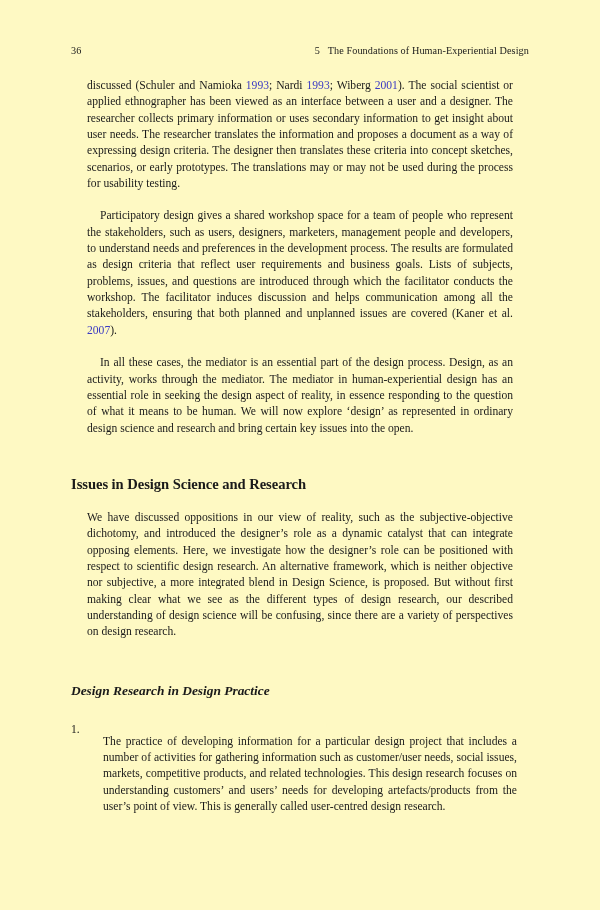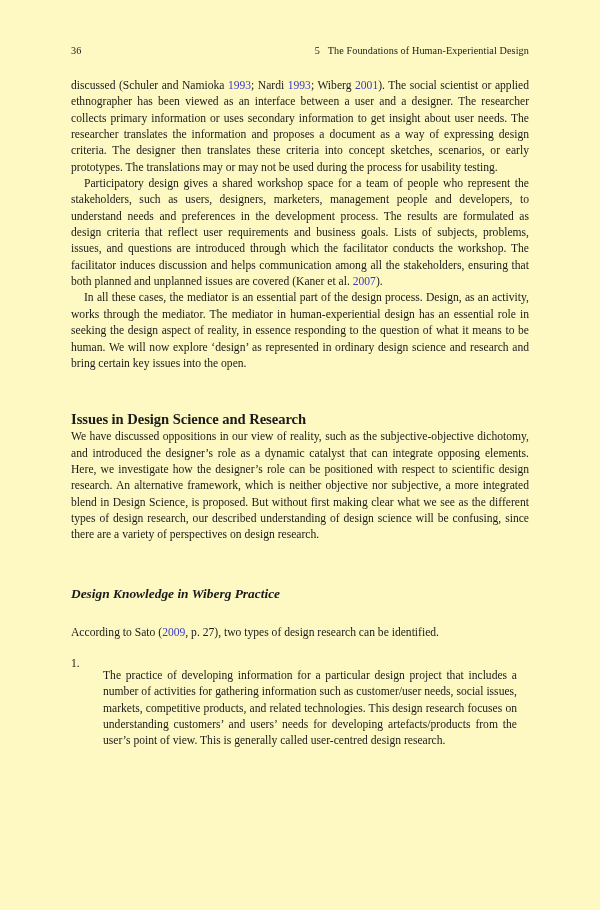--- a/index.html
+++ b/index.html
@@ -40,21 +40,21 @@
     flex: 1 1 auto;
     text-align: right;
     white-space: pre;
   }
 
   
   .body-block {
     margin-top: 21px;
   }
   p.para {
-    margin: 0;
+    margin: 16px;
     font-size: 11.6px;
     line-height: 16.35px;
     text-align: justify;
     text-justify: inter-word;
     hyphens: manual;
   }
   p.para.indent {
     text-indent: 13px;
   }
   .cite {
@@ -127,24 +127,23 @@
 
       <p class="para indent">In all these cases, the mediator is an essential part of the design process. Design, as an activity, works through the mediator. The mediator in human-experiential design has an essential role in seeking the design aspect of reality, in essence responding to the question of what it means to be human. We will now explore ‘design’ as represented in ordinary design science and research and bring certain key issues into the open.</p>
 
       <div class="h2-wrap">
         <h2 class="section-heading">Issues in Design Science and Research</h2>
       </div>
 
       <p class="para">We have discussed oppositions in our view of reality, such as the subjective-objective dichotomy, and introduced the designer’s role as a dynamic catalyst that can integrate opposing elements. Here, we investigate how the designer’s role can be positioned with respect to scientific design research. An alternative framework, which is neither objective nor subjective, a more integrated blend in Design Science, is proposed. But without first making clear what we see as the different types of design research, our described understanding of design science will be confusing, since there are a variety of perspectives on design research.</p>
 
       <div class="h3-wrap">
-        <h3 class="sub-heading">Design Knowledge in Wiberg Practice</h3>
+        <h3 class="sub-heading">Design Research in Design Practice</h3>
       </div>
 
-      <p class="para"><span>According to Sato (</span><span class="cite">2009</span><span>, p. 27), two types of design research can be identified.</span></p>
 
       <div class="list-block">
         <div class="list-item">
           <span class="list-marker">1.</span>
           <p class="list-text">The practice of developing information for a particular design project that includes a number of activities for gathering information such as customer/user needs, social issues, markets, competitive products, and related technologies. This design research focuses on understanding customers’ and users’ needs for developing artefacts/products from the user’s point of view. This is generally called user-centred design research.</p>
         </div>
       </div>
 
     </div>
   </div>

